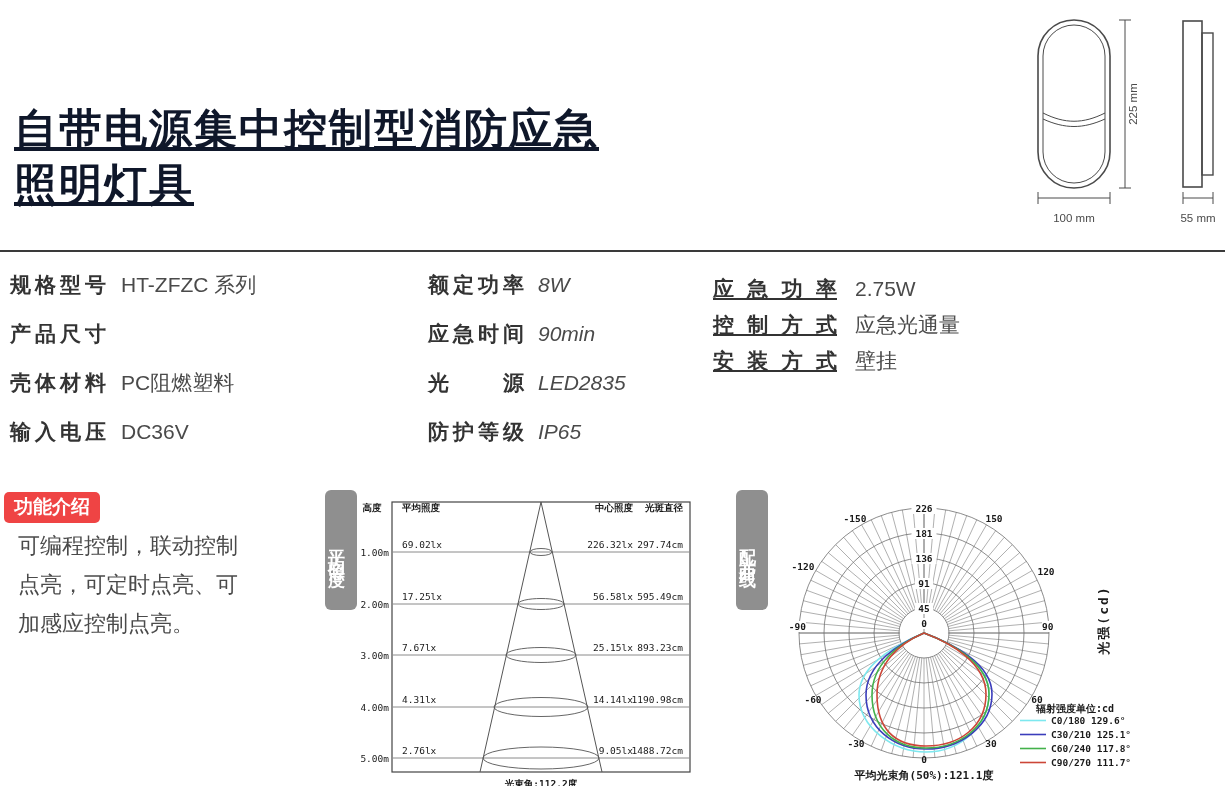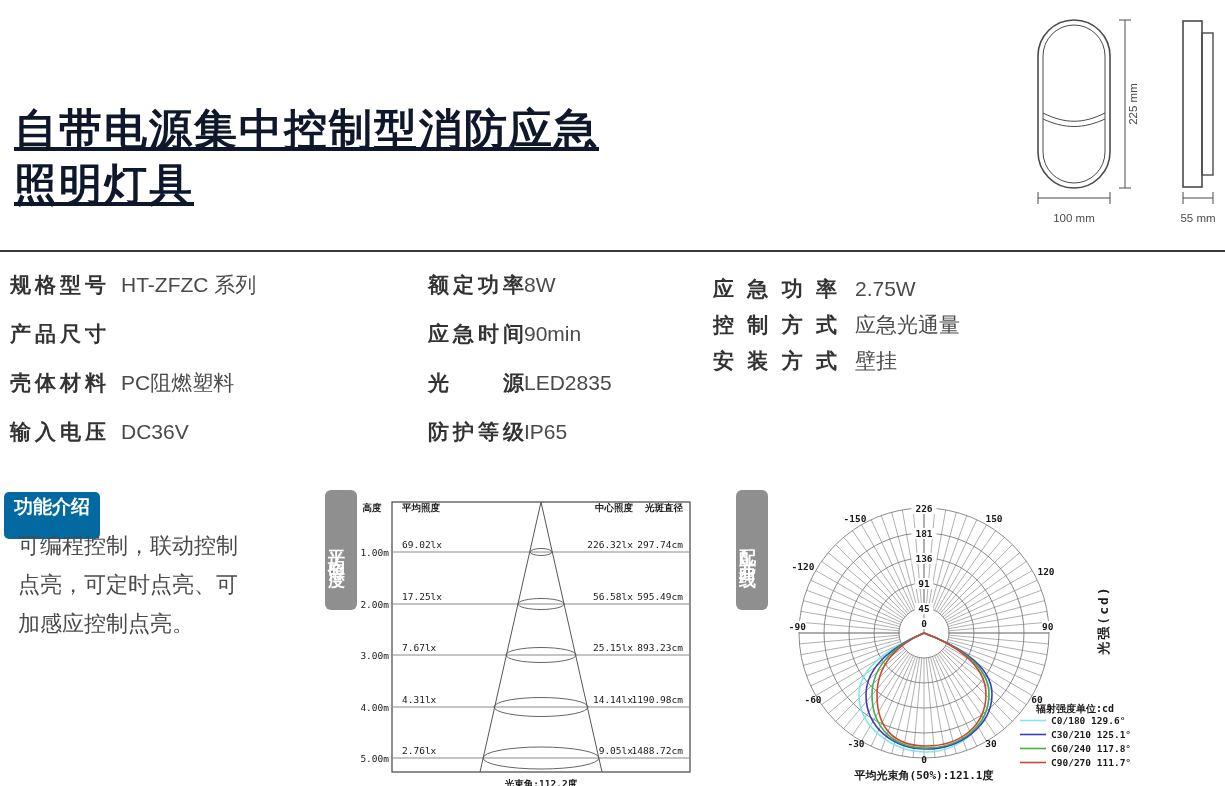--- a/index.html
+++ b/index.html
@@ -13,28 +13,28 @@
   .spec-col{position:absolute;}
   #spec-col1{left:10px;top:272px;}
   #spec-col2{left:428px;top:272px;}
   #spec-col3{left:713px;top:276px;}
   .spec-row{display:flex;align-items:center;white-space:nowrap;}
   #spec-col1 .spec-row,#spec-col2 .spec-row{height:26px;margin-bottom:23px;}
   #spec-col3 .spec-row{height:26px;margin-bottom:10px;}
   .spec-label{display:inline-block;font-weight:bold;color:#333;font-size:21px;
               text-align:justify;text-align-last:justify;}
   #spec-col1 .spec-label,#spec-col2 .spec-label{width:96px;}
-  #spec-col3 .spec-label{width:124px;}
+  #spec-col3 .spec-label{width:124px;text-decoration:underline;}
   .spec-value{color:#4a4a4a;font-size:21px;}
   #spec-col1 .spec-value{margin-left:15px;}
-  #spec-col2 .spec-value{}
+  #spec-col2 .spec-value{margin-left:14px;font-style:italic;}
   #spec-col3 .spec-value{margin-left:18px;}
   
-  #features-badge{position:absolute;left:4px;top:492px;background:#0369a1;color:#fff;
-        font-size:19px;font-weight:bold;padding:2px 10px 19px;border-radius:5px;}
+  #features-badge{position:absolute;left:4px;top:492px;background:#ef4444;color:#fff;
+        font-size:19px;font-weight:bold;padding:2px 10px 3px;border-radius:5px;}
   #features-text{position:absolute;left:6px;top:526px;width:280px;font-size:22px;
         line-height:39px;color:#4a4a4a;margin-left:12px;}
   
   .vbadge{position:absolute;width:32px;background:#8f8f8f;color:#fff;border-radius:6px;
         font-size:17px;font-weight:bold;writing-mode:vertical-lr;text-orientation:upright;
         letter-spacing:7px;padding:9px 0;text-align:center;height:102px;}
   #cone-badge{left:325px;top:490px;}
   #polar-badge{left:736px;top:490px;}
   
   #dims-svg{position:absolute;left:1020px;top:18px;}

